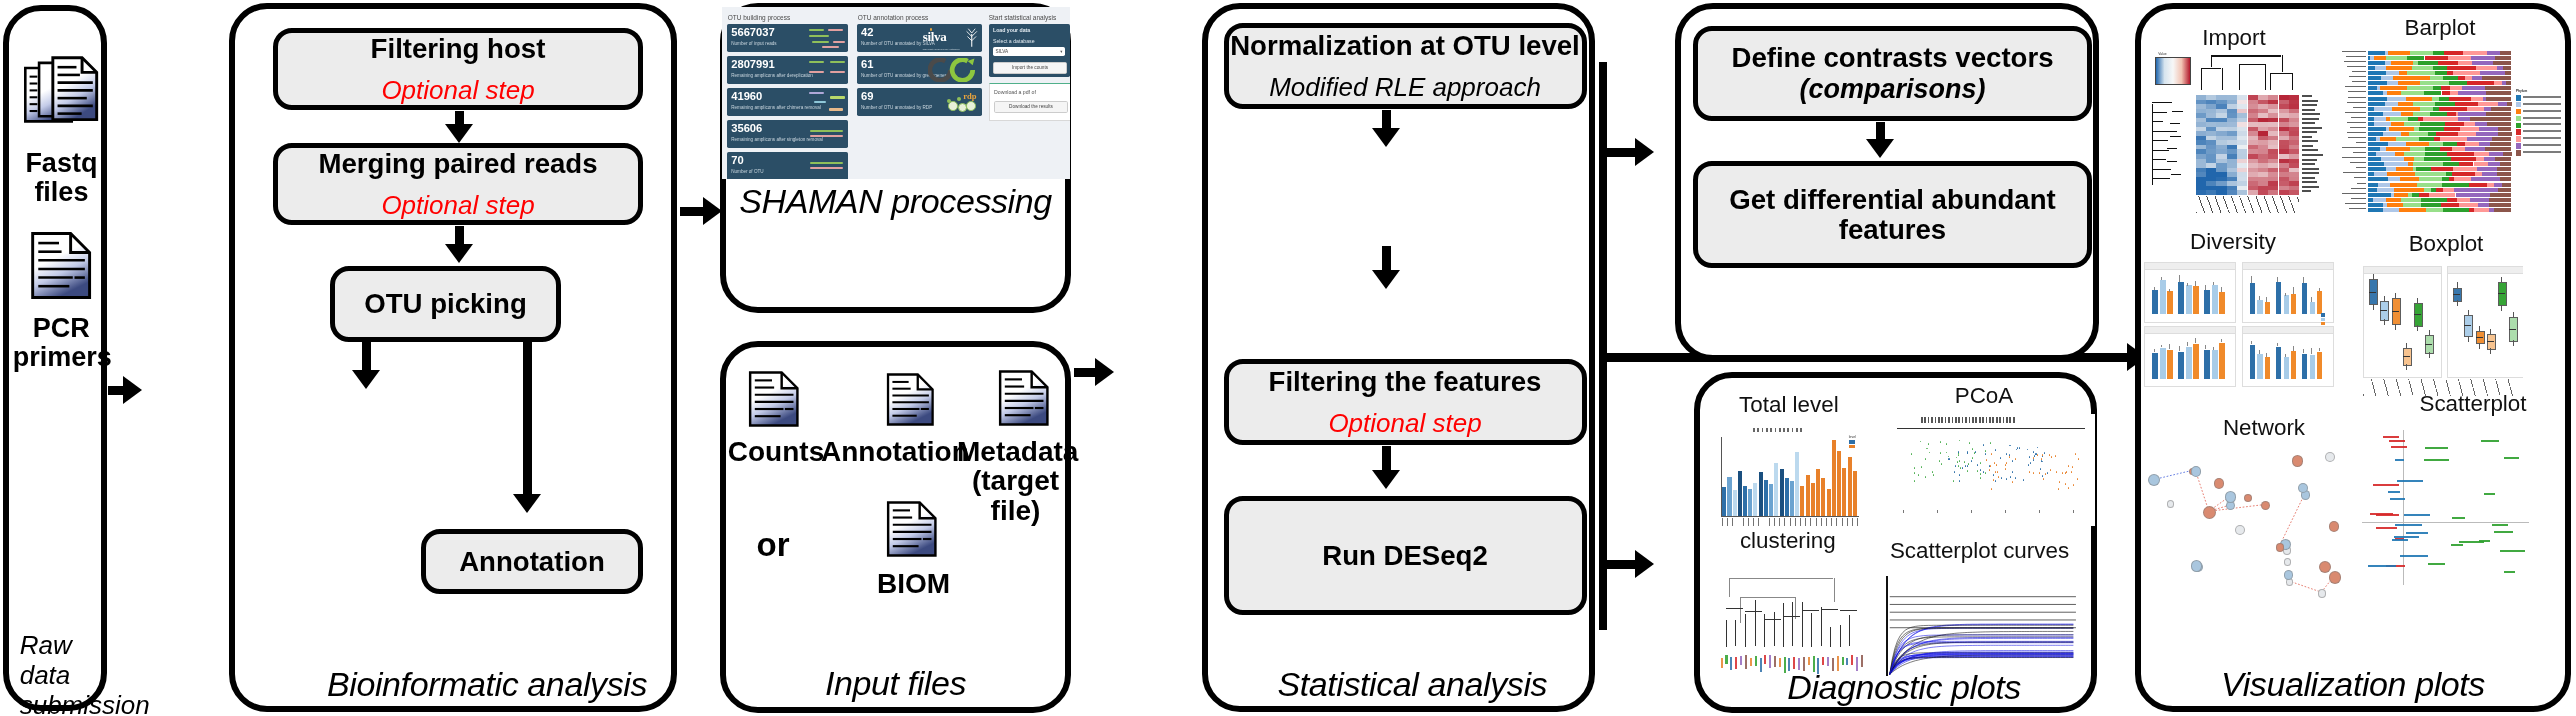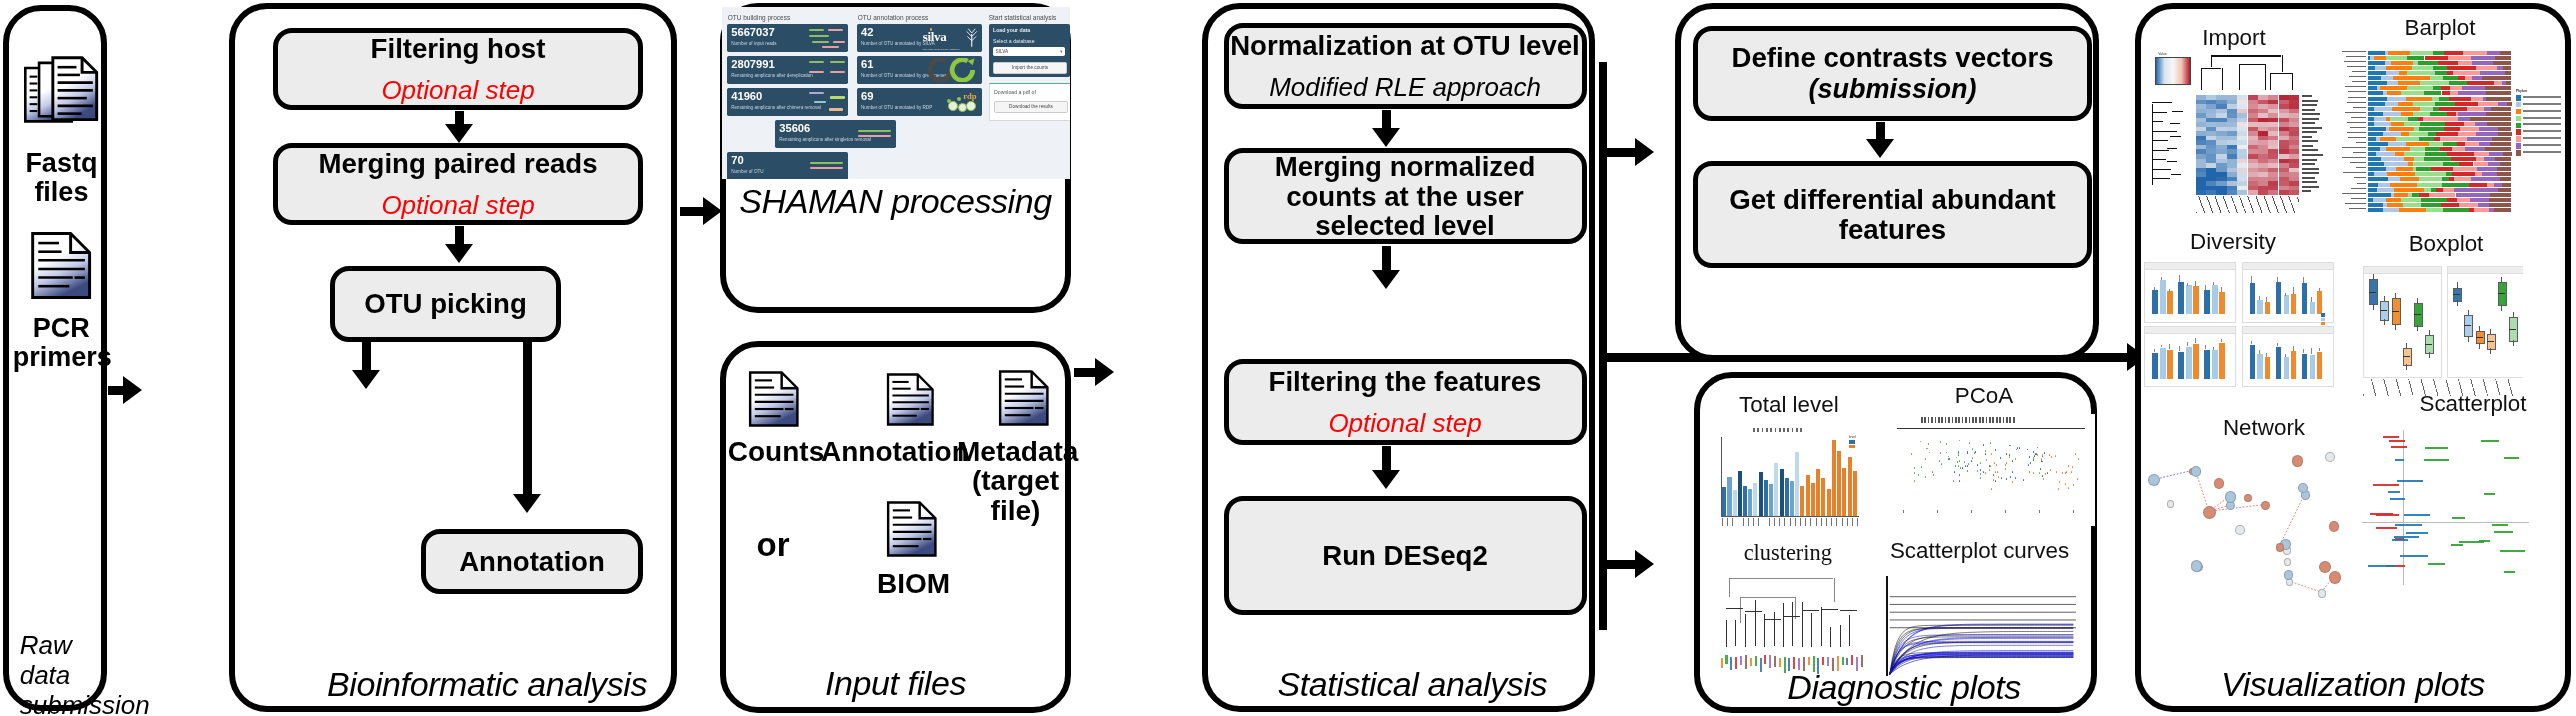--- a/index.html
+++ b/index.html
@@ -192,21 +192,21 @@
         <div class="spark" style="right:3.4px;top:15.5px;width:14.6px;background:#e2a0a0;"></div>
       </div>
       <div class="card" style="left:5.2px;top:81px;width:121px;height:28px;">
         <div class="num">41960</div>
         <div class="cap">Remaining amplicons after chimera removal</div>
         <div class="spark" style="right:24px;top:4.3px;width:14.6px;background:#b0a8d8;"></div>
         <div class="spark" style="right:3.4px;top:8.6px;width:14.6px;background:#b9d96a;"></div>
         <div class="spark" style="right:22.4px;top:13px;width:11.2px;background:#8fc7d8;"></div>
         <div class="spark" style="right:5.2px;top:20.7px;width:13.8px;background:#e8b98a;"></div>
       </div>
-      <div class="card" style="left:5.2px;top:113px;width:121px;height:28px;margin-left:48px;">
+      <div class="card" style="left:5.2px;top:113px;width:121px;height:28px;">
         <div class="num">35606</div>
         <div class="cap">Remaining amplicons after singleton removal</div>
         <div class="spark" style="right:5.2px;top:10.3px;width:33px;background:#8fbf5a;"></div>
         <div class="spark" style="right:5.2px;top:15.5px;width:33px;background:#e2a0a0;"></div>
       </div>
       <div class="card" style="left:5.2px;top:145px;width:121px;height:28px;">
         <div class="num">70</div>
         <div class="cap">Number of OTU</div>
         <div class="spark" style="right:5.2px;top:10.3px;width:33px;background:#8fbf5a;"></div>
         <div class="spark" style="right:5.2px;top:15.5px;width:33px;background:#e2a0a0;"></div>
@@ -352,23 +352,20 @@
   <div class="harrow" style="left:1074px;top:368px;width:22.4px;"></div>
 
   <div class="panel" style="left:1202px;top:3.4px;width:393px;height:709px;">
 
     <div class="pbox" style="left:15.5px;top:13.8px;width:363px;height:86px;">
       <div class="t">Normalization at OTU level</div>
       <div class="sub blk">Modified RLE approach</div>
     </div>
     <div class="varrow" style="left:174px;top:101px;height:20.7px;"></div>
 
-    <div class="pbox" style="left:15.5px;top:139px;width:363px;height:96px;">
-      <div class="t" style="padding:0 6.9px;">Merging normalized counts at the user selected level</div>
-    </div>
     <div class="varrow" style="left:174px;top:237px;height:26px;"></div>
 
     <div class="pbox" style="left:15.5px;top:350px;width:363px;height:86px;">
       <div class="t">Filtering the features</div>
       <div class="sub red">Optional step</div>
     </div>
     <div class="varrow" style="left:174px;top:437px;height:26px;"></div>
 
     <div class="pbox" style="left:15.5px;top:487px;width:363px;height:119px;">
       <div class="t">Run DESeq2</div>
@@ -379,21 +376,21 @@
 
   <div class="vline" style="left:1599px;top:62px;height:568px;"></div>
   <div class="harrow" style="left:1603px;top:148px;width:33px;"></div>
   <div class="harrow" style="left:1603px;top:560px;width:33px;"></div>
   <div class="harrow" style="left:1603px;top:353px;width:525px;"></div>
 
   <div class="panel" style="left:1675px;top:3.4px;width:424px;height:358px;">
 
     <div class="pbox" style="left:12px;top:17px;width:399px;height:95px;">
       <div class="t">Define contrasts vectors</div>
-      <div class="sub bolditalic" style="font-size:27px;">(submission)</div>
+      <div class="sub bolditalic" style="font-size:27px;">(comparisons)</div>
     </div>
     <div class="varrow" style="left:195px;top:113px;height:19px;"></div>
 
     <div class="pbox" style="left:12px;top:152px;width:399px;height:107px;">
       <div class="t" style="padding:0 13.8px;">Get differential abundant features</div>
     </div>
   </div>
 
   <div class="panel" style="left:1694px;top:372px;width:403px;height:341px;">
 
@@ -589,21 +586,21 @@
           <div class="dot" style="position: absolute; left: 165px; top: 41px; width: 1.5px; height: 1.5px; background: rgb(232, 129, 42);"></div>
           <div class="dot" style="position: absolute; left: 136px; top: 26px; width: 1.5px; height: 1.5px; background: rgb(232, 129, 42);"></div>
           <div class="dot" style="position: absolute; left: 142px; top: 41px; width: 1.5px; height: 1.5px; background: rgb(232, 129, 42);"></div>
           <div class="dot" style="position: absolute; left: 97px; top: 31px; width: 1.5px; height: 1.5px; background: rgb(232, 129, 42);"></div>
           <div class="dot" style="position: absolute; left: 89px; top: 28px; width: 1.5px; height: 1.5px; background: rgb(232, 129, 42);"></div>
         </div>
       <div style="position:absolute;left:34px;top:96px;width:172px;height:3.4px;
                   background:repeating-linear-gradient(90deg,#777 0 0.9px,transparent 0.9px 34px);"></div>
     </div>
 
-    <div class="plot-title" style="left:10.3px;top:162px;width:155px;font-family:Liberation Serif, serif;">clustering</div>
+    <div class="plot-title" style="left:10.3px;top:150px;width:155px;">clustering</div>
     <div class="minipane" style="left:5.2px;top:191px;width:165px;height:112px;">
       <div id="dg-dendro" style="position:absolute;left:15.5px;top:5.2px;width:145px;height:83px;">
           <div style="position: absolute; left: 8.6px; top: 3.4px; width: 104px; height: 1px; background: rgb(136, 136, 136);"></div>
           <div style="position: absolute; left: 8.6px; top: 3.4px; width: 1px; height: 19px; background: rgb(136, 136, 136);"></div>
           <div style="position: absolute; left: 113px; top: 3.4px; width: 1px; height: 24px; background: rgb(136, 136, 136);"></div>
           <div style="position: absolute; left: 19px; top: 22.4px; width: 55px; height: 1px; background: rgb(136, 136, 136);"></div>
           <div style="position: absolute; left: 19px; top: 22.4px; width: 1px; height: 26px; background: rgb(136, 136, 136);"></div>
           <div style="position: absolute; left: 74px; top: 22.4px; width: 1px; height: 22.4px; background: rgb(136, 136, 136);"></div>
           <div style="position: absolute; left: 5.2px; top: 46px; width: 1.2px; height: 26.5px; background: rgb(51, 51, 51);"></div>
           <div style="position: absolute; left: 14.6px; top: 46px; width: 1.2px; height: 26px; background: rgb(51, 51, 51);"></div>

